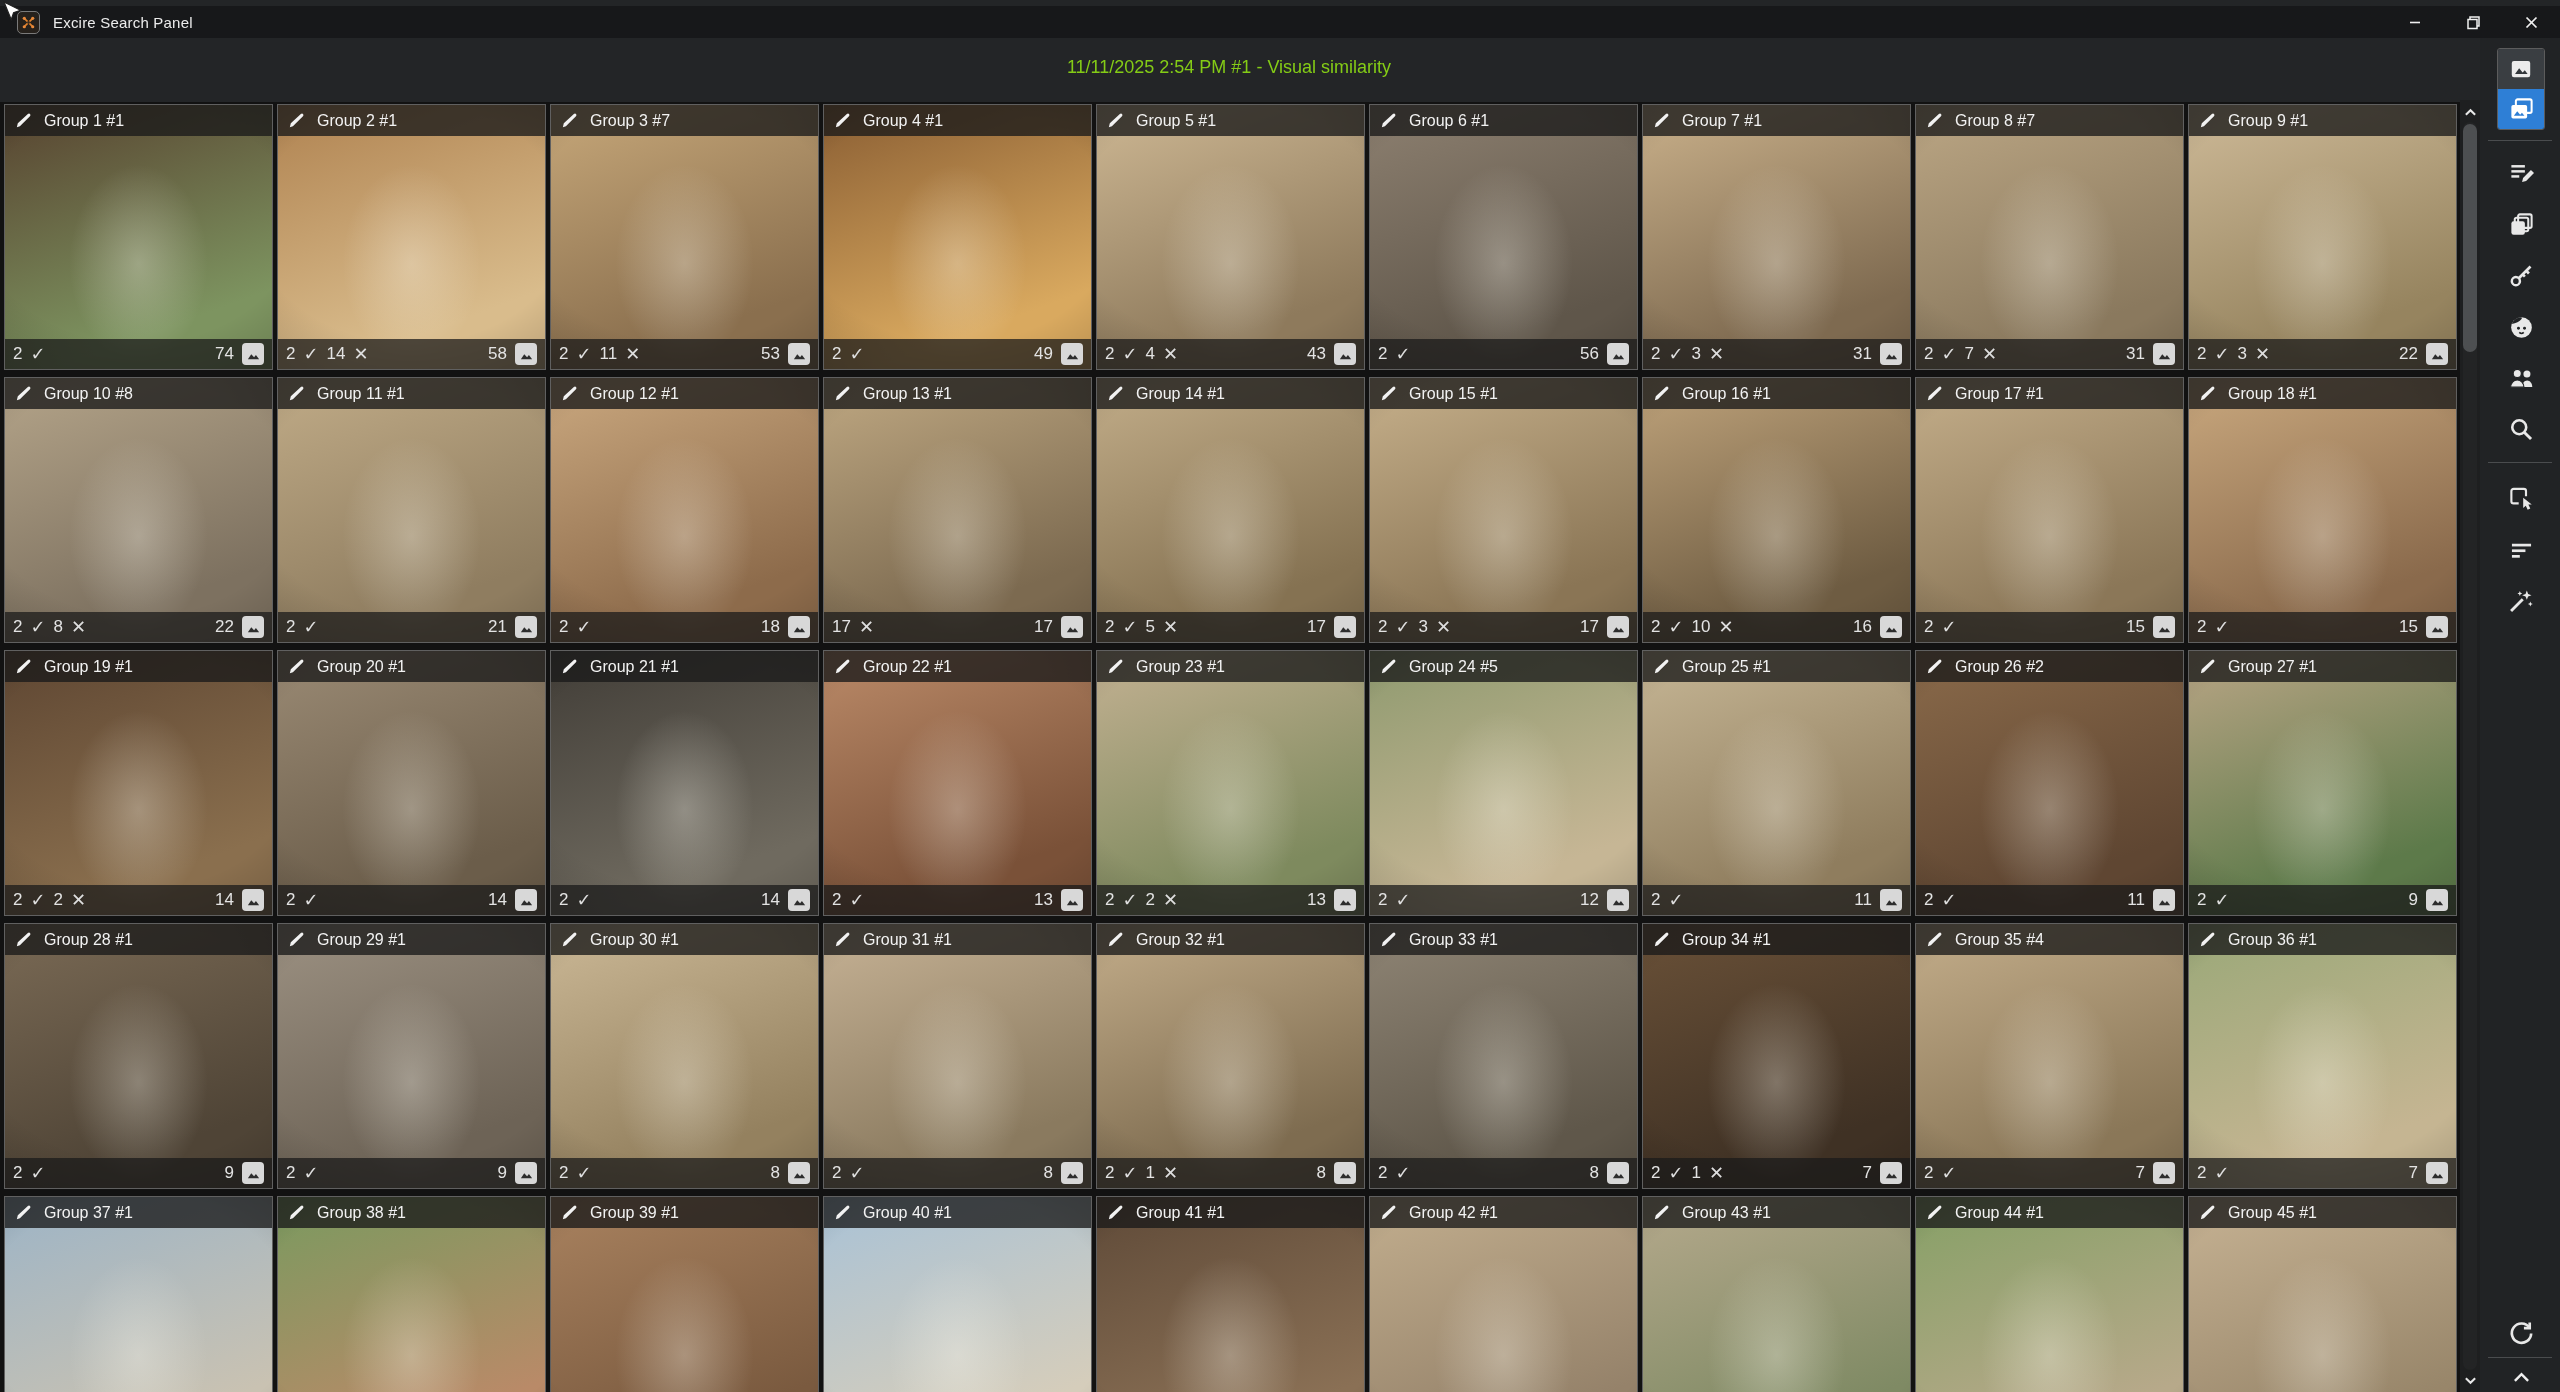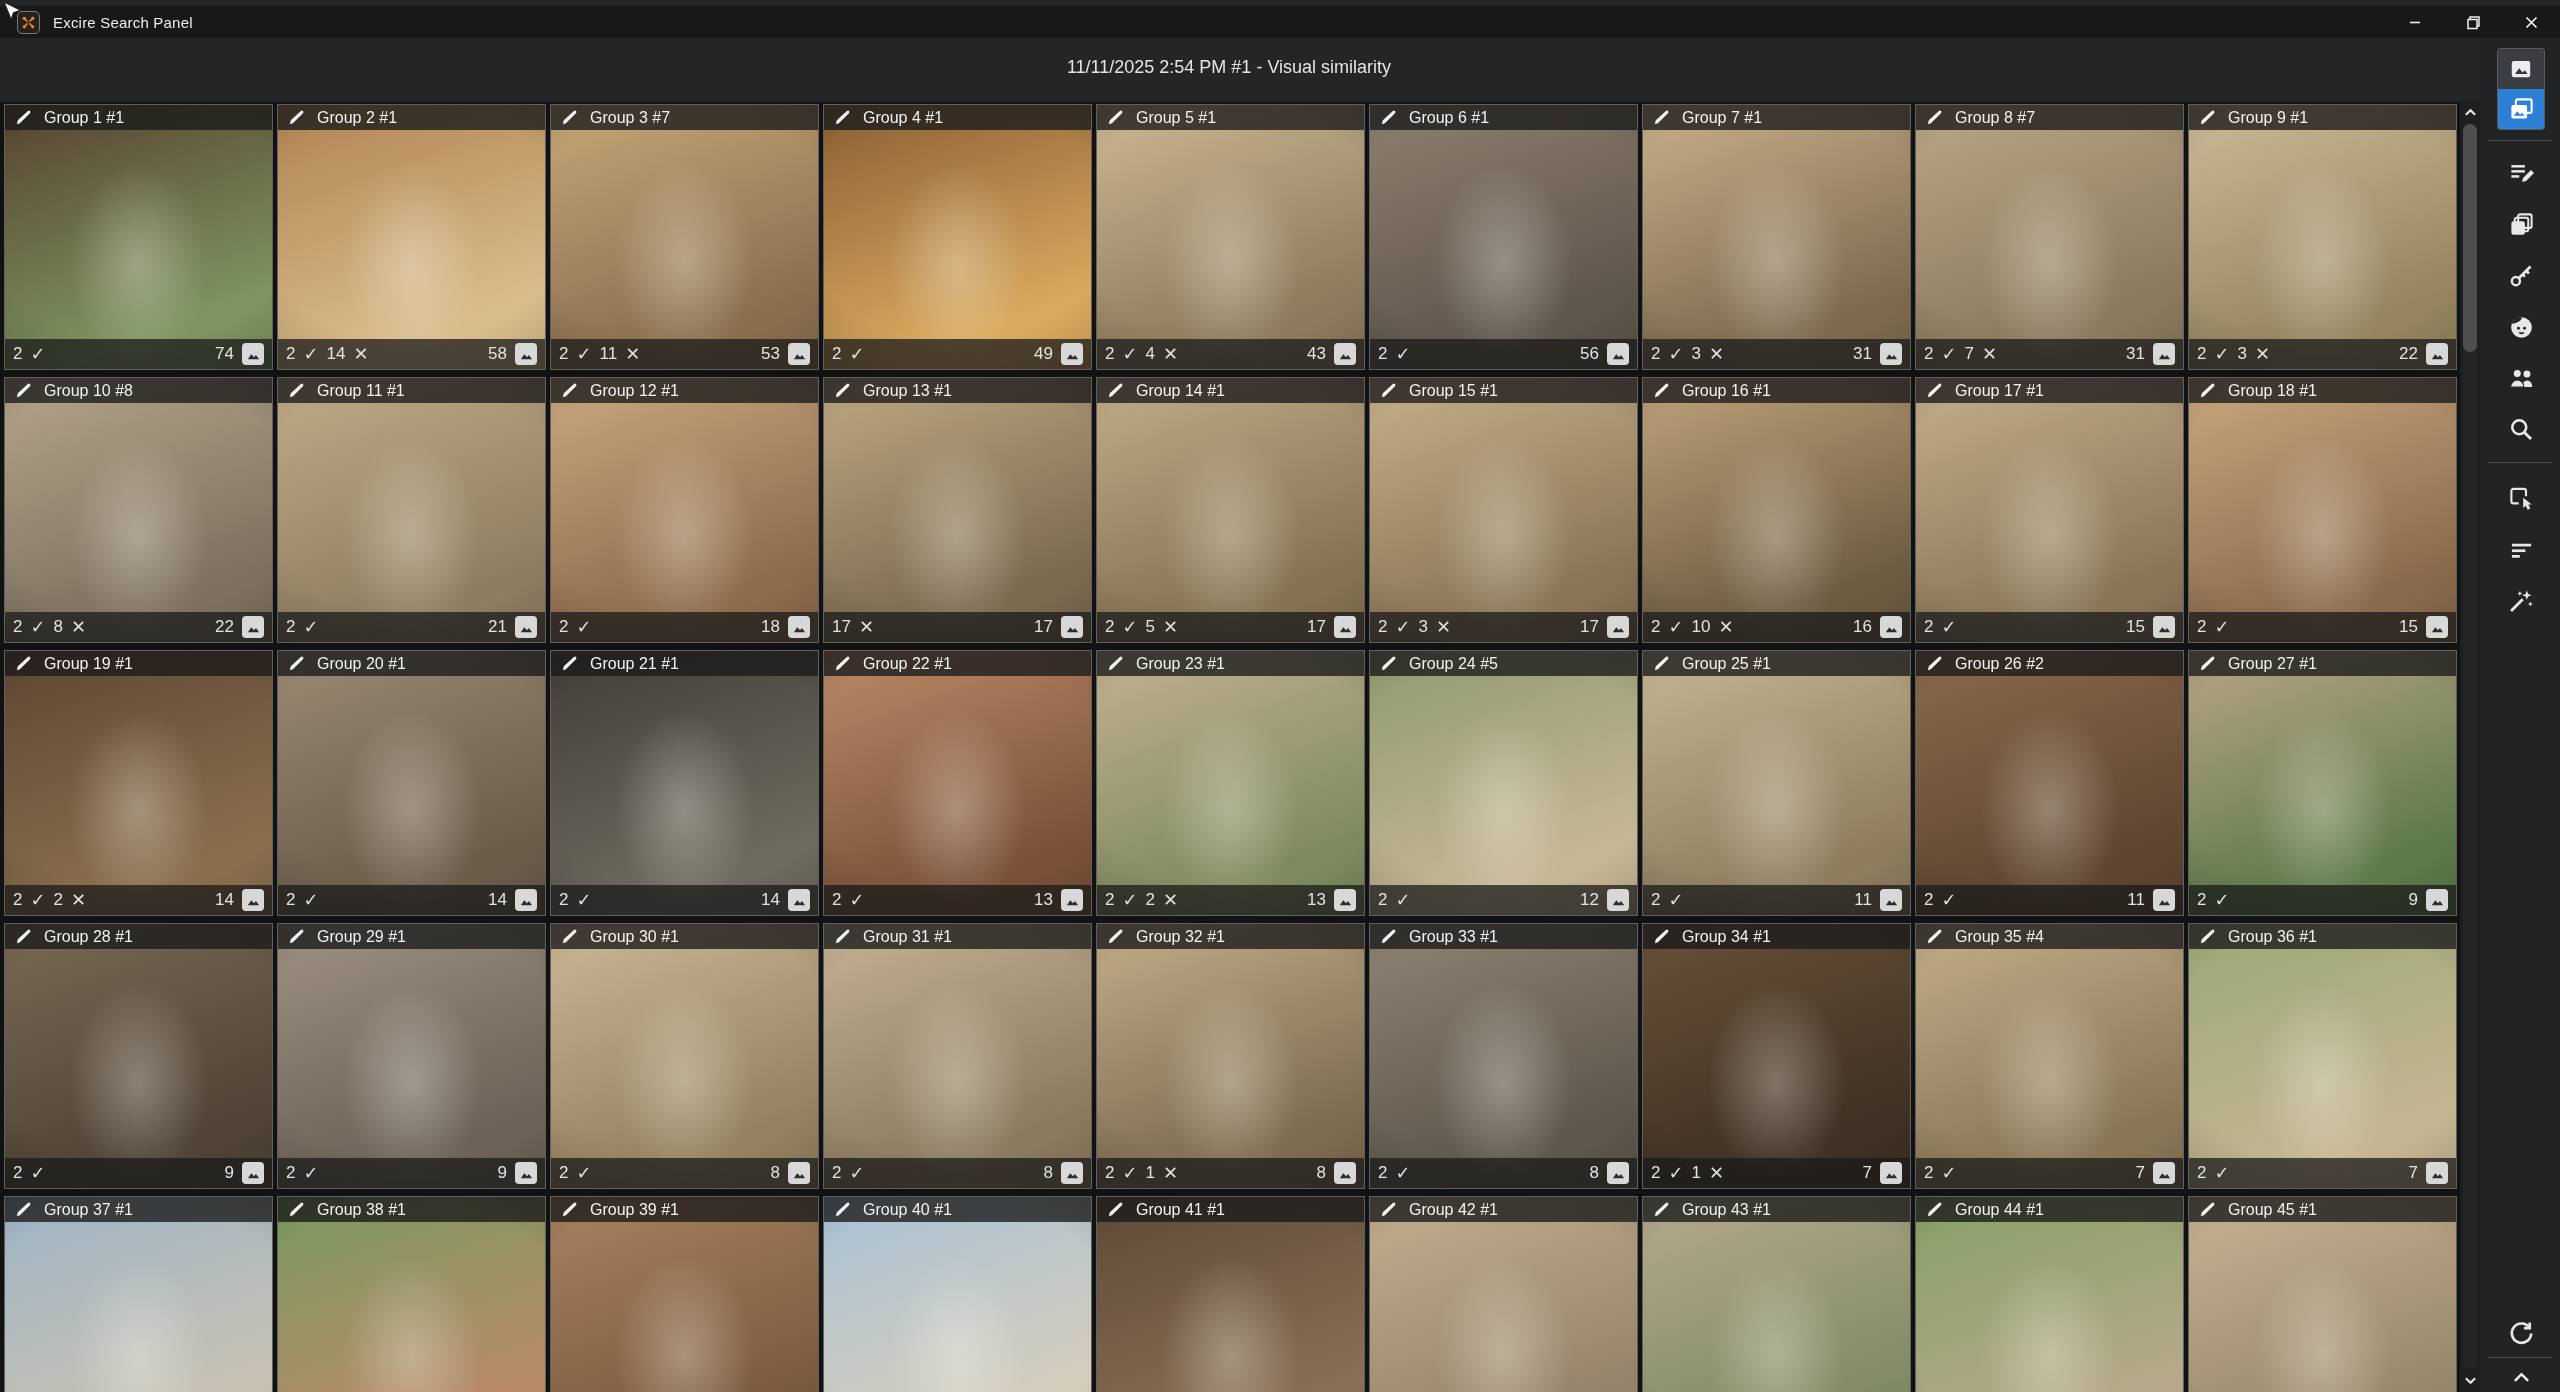--- a/index.html
+++ b/index.html
@@ -11,32 +11,32 @@
   .app-logo { width:23px; height:23px; margin-left:17px; background:#26211c; border:1px solid #7a7a7a; border-radius:5px; display:flex; align-items:center; justify-content:center; }
   .titlebar-title { margin-left:13px; font-size:15px; color:#ececec; letter-spacing:.2px; }
   .win-controls { margin-left:auto; display:flex; height:32px; }
   .win-btn { width:58px; height:32px; display:flex; align-items:center; justify-content:center; color:#f0f0f0; cursor:default; }
   .win-btn svg { display:block; }
 
   
   .cursor { position:absolute; left:1px; top:1px; z-index:99; pointer-events:none; }
 
   
-  .view-title { position:absolute; top:57px; left:0; width:2458px; text-align:center; font-size:18px; color:#e5e5e5; z-index:5; }
+  .view-title { position:absolute; top:57px; left:0; width:2458px; text-align:center; font-size:18px; color:#84cc16; z-index:5; }
 
   
   .grid { position:absolute; top:102px; left:0; width:2460px; height:1290px; background:#121212; display:flex; flex-wrap:wrap; align-content:flex-start; padding:2px 0 0 2px; overflow:hidden; }
   .card { position:relative; width:269px; height:266px; margin:0 2px 7px 2px; border:1px solid #606060; background:#2b2b2b; overflow:hidden; }
   .thumb { position:absolute; inset:0; }
   .thumb::before { content:""; position:absolute; inset:0;
     background:
       radial-gradient(ellipse 36% 52% at 50% 60%, rgba(255,253,244,0.30), rgba(255,255,255,0) 72%),
       radial-gradient(ellipse 130% 100% at 50% 45%, rgba(0,0,0,0) 45%, rgba(0,0,0,0.38) 100%);
   }
-  .card-header { position:absolute; top:0; left:0; right:0; height:25px; background:rgba(26,26,26,0.78); display:flex; align-items:center; padding:0 9px; gap:11px; z-index:2; }
+  .card-header { position:absolute; top:0; left:0; right:0; height:31px; background:rgba(26,26,26,0.78); display:flex; align-items:center; padding:0 9px; gap:11px; z-index:2; }
   .card-title { font-size:16px; color:#f2f2f2; white-space:nowrap; }
   .pencil-icon { display:flex; }
   .card-footer { position:absolute; bottom:0; left:0; right:0; height:30px; background:rgba(26,26,26,0.74); display:flex; align-items:center; padding:0 8px; gap:8px; font-size:17px; color:#e3e3e3; z-index:2; }
   .mark { font-size:18px; color:#dedede; }
   .foot-total { margin-left:auto; }
   .photo-badge { width:22px; height:22px; border-radius:4px; background:#d8d8d8; display:flex; align-items:center; justify-content:center; }
 
   
   .vscroll { position:absolute; top:100px; left:2460px; width:20px; height:1292px; background:#1e1f20; z-index:5; }
   .vscroll .arrow { position:absolute; left:0; width:20px; height:20px; display:flex; align-items:center; justify-content:center; color:#e8e8e8; }

